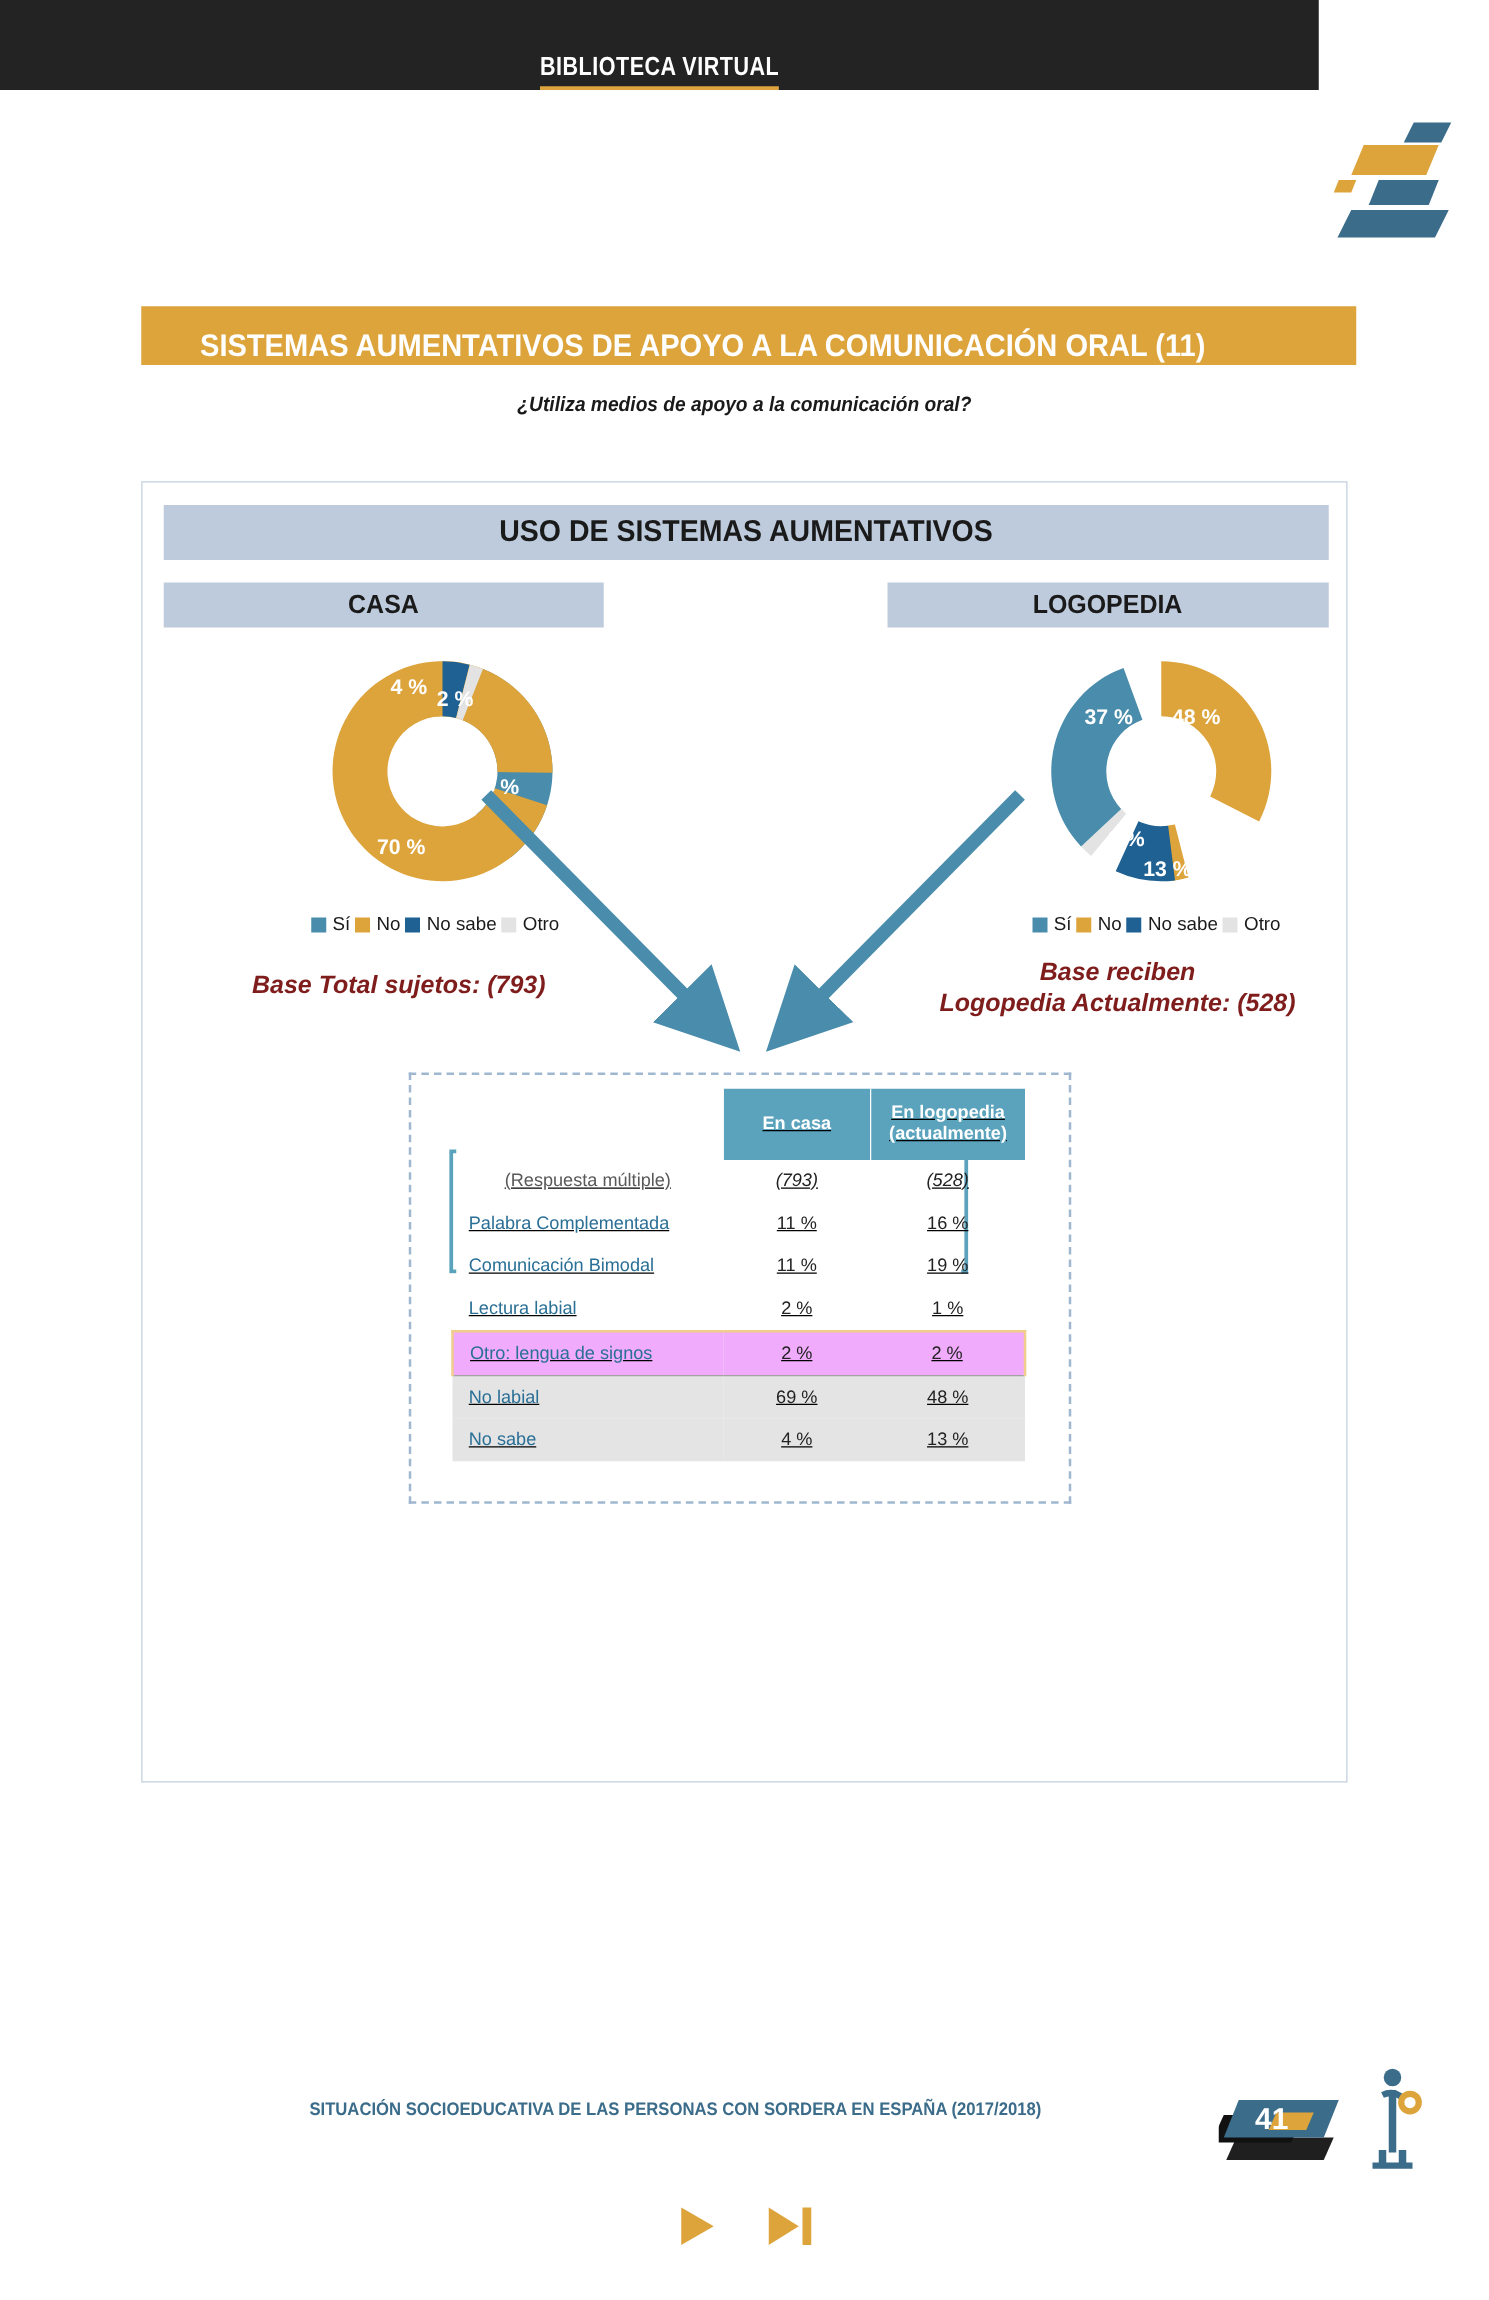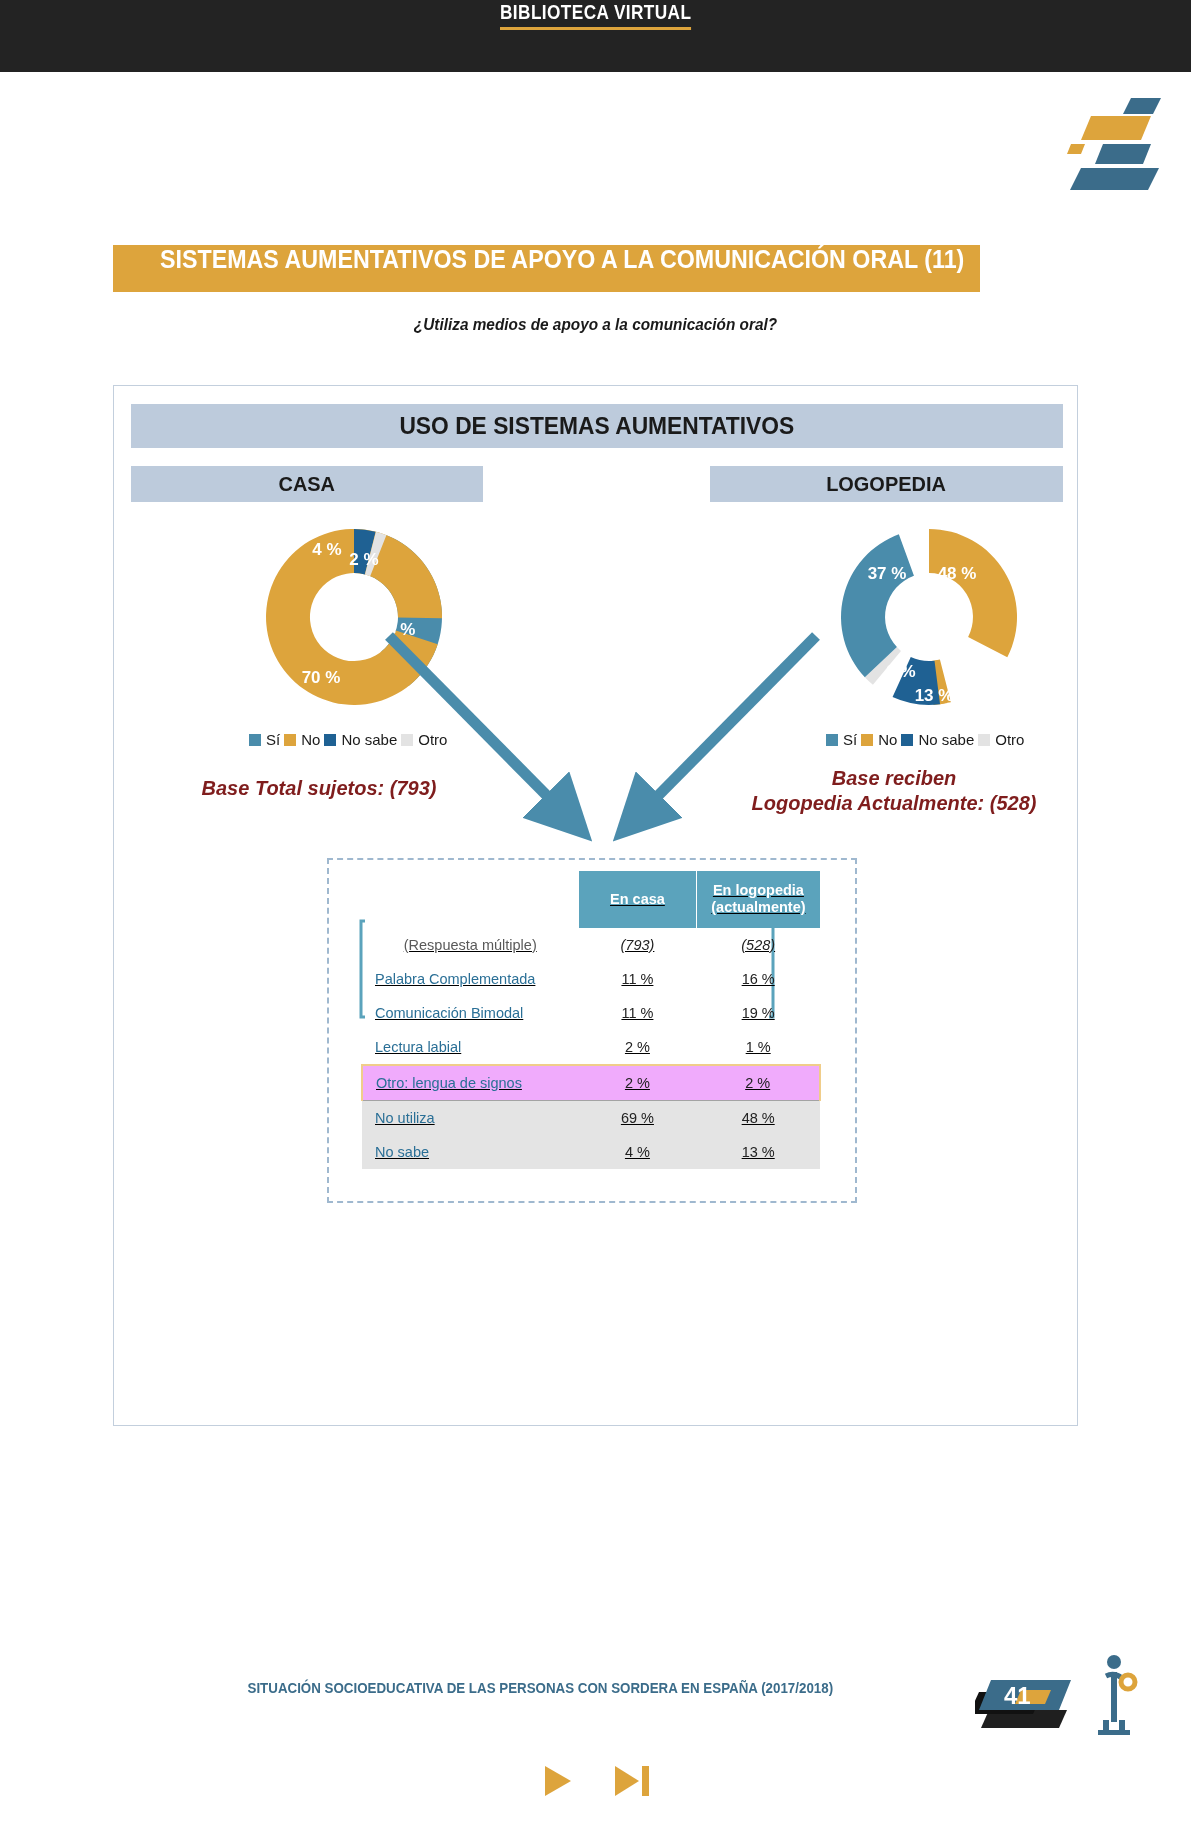--- a/index.html
+++ b/index.html
@@ -8,23 +8,23 @@
     height: 1840px;
     background: #ffffff;
     font-family: "Liberation Sans", sans-serif;
     position: relative;
     overflow: hidden;
   }
 
   
   .topbar {
     position: absolute; left: 0; top: 0;
-    width: 1191px; height: 72px;
+    width: 1055px; height: 72px;
     background: #232323;
-    display: flex; align-items: flex-start; justify-content: center;
+    display: flex; align-items: flex-end; justify-content: center;
   }
   .topbar-title {
     color: #ffffff;
     font-size: 21px;
     font-weight: bold;
     letter-spacing: .5px;
     padding-bottom: 3px;
     border-bottom: 3px solid #dda43c;
     font-family: "Liberation Sans Narrow", "Liberation Sans", sans-serif;
     transform: scaleX(.82);
@@ -32,23 +32,23 @@
 
   
   .corner-logo {
     position: absolute; right: 18px; top: 88px;
     width: 110px; height: 102px;
   }
 
   
   .title-band {
     position: absolute; left: 113px; top: 245px;
-    width: 867px; height: 47px;
+    width: 972px; height: 47px;
     background: #dda43c;
-    display: flex; align-items: flex-start;
+    display: flex; align-items: flex-end;
   }
   .title-band-text {
     color: #ffffff;
     font-size: 25px;
     font-weight: bold;
     margin-left: 47px;
     transform: scaleX(.93);
     transform-origin: left center;
     white-space: nowrap;
   }
@@ -346,21 +346,21 @@
           <td class="row-label">Lectura labial</td>
           <td class="row-val">2 %</td>
           <td class="row-val">1 %</td>
         </tr>
         <tr class="highlight">
           <td class="row-label">Otro: lengua de signos</td>
           <td class="row-val">2 %</td>
           <td class="row-val">2 %</td>
         </tr>
         <tr class="shaded">
-          <td class="row-label">No utiliza</td>
+          <td class="row-label">No labial</td>
           <td class="row-val">69 %</td>
           <td class="row-val">48 %</td>
         </tr>
         <tr class="shaded">
           <td class="row-label">No sabe</td>
           <td class="row-val">4 %</td>
           <td class="row-val">13 %</td>
         </tr>
       </tbody>
     </table>

